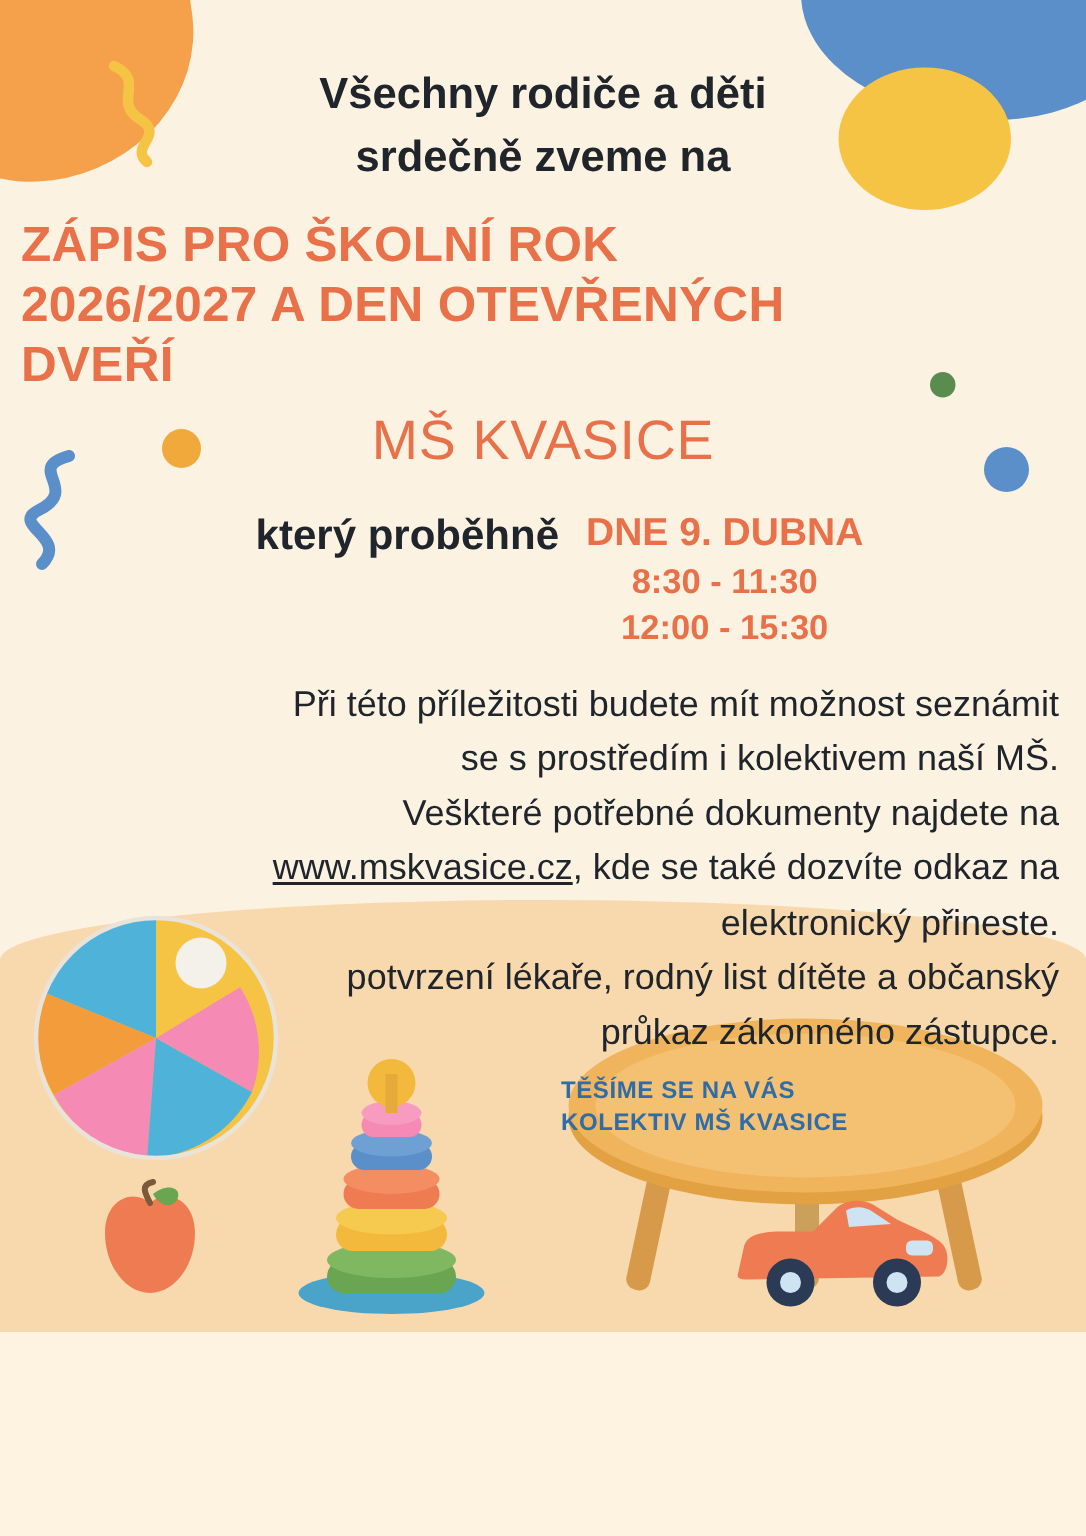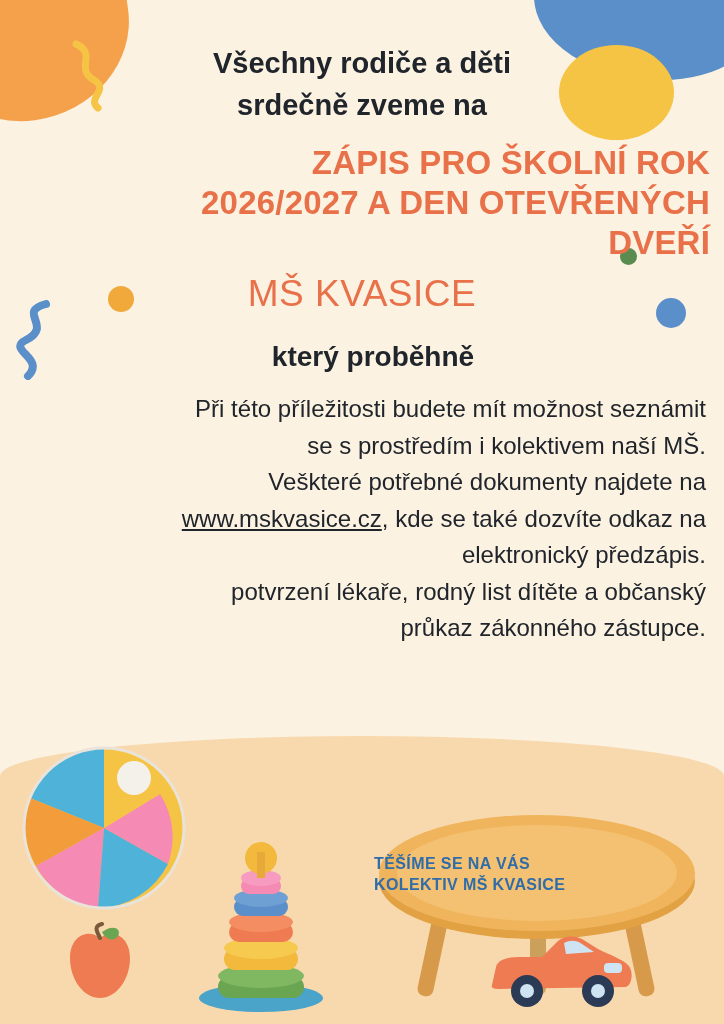--- a/index.html
+++ b/index.html
@@ -9,21 +9,21 @@
   body {
     width: 724px;
     height: 1024px;
     font-family: "Liberation Sans", sans-serif;
     background: #fdf3e0;
     overflow: hidden;
   }
   .poster {
     position: relative;
     width: 724px;
-    height: 1024px;
+    height: 888px;
     background: #fcf2e2;
     overflow: hidden;
   }
 
   
   .deco { position: absolute; pointer-events: none; }
 
   .blob-top-left {
     top: -60px; left: -70px;
     width: 200px; height: 180px;
@@ -92,21 +92,21 @@
     text-align: center;
     font-weight: bold;
     color: #20252b;
     font-size: 29px;
     line-height: 1.32;
   }
   .head-1 { padding-top: 44px; }
   .head-2 { padding-top: 4px; }
 
   .title-main {
-    text-align: right;
+    text-align: left;
     color: #e8714a;
     font-weight: bold;
     font-size: 33px;
     line-height: 1.22;
     letter-spacing: 0.2px;
     margin-top: 18px;
     padding: 0 14px;
   }
   .title-school {
     text-align: center;
@@ -218,30 +218,35 @@
 
     <div class="title-main">
       <div>ZÁPIS PRO ŠKOLNÍ ROK</div>
       <div>2026/2027 A DEN OTEVŘENÝCH</div>
       <div>DVEŘÍ</div>
     </div>
     <div class="title-school">MŠ KVASICE</div>
 
     <div class="when-row">
       <div class="when-left">který proběhně</div>
+      <div class="when-right">
+        <div>DNE 9. DUBNA</div>
+        <div class="time">8:30 - 11:30</div>
+        <div class="time">12:00 - 15:30</div>
+      </div>
     </div>
 
     <div class="body-text">
       <div>Při této příležitosti budete mít možnost seznámit</div>
       <div>se s prostředím i kolektivem naší MŠ.</div>
       <div>Veškteré potřebné dokumenty najdete na</div>
       <div>
         <span class="u">www.mskvasice.cz</span><span>, kde se také dozvíte odkaz na</span>
       </div>
-      <div>elektronický předzápis.</div>
+      <div>elektronický přineste.</div>
       <div>potvrzení lékaře, rodný list dítěte a občanský</div>
       <div>průkaz zákonného zástupce.</div>
     </div>
   </div>
 
   <svg class="beach-ball" viewBox="0 0 164 164">
     <circle cx="82" cy="82" r="80" fill="#f6c445"></circle>
     <path d="M82 2 a80 80 0 0 0 -74 50 L82 82 Z" fill="#4fb3d9"></path>
     <path d="M8 52 a80 80 0 0 0 6 68 L82 82 Z" fill="#f29c3c"></path>
     <path d="M14 120 a80 80 0 0 0 62 42 L82 82 Z" fill="#f58ab4"></path>

